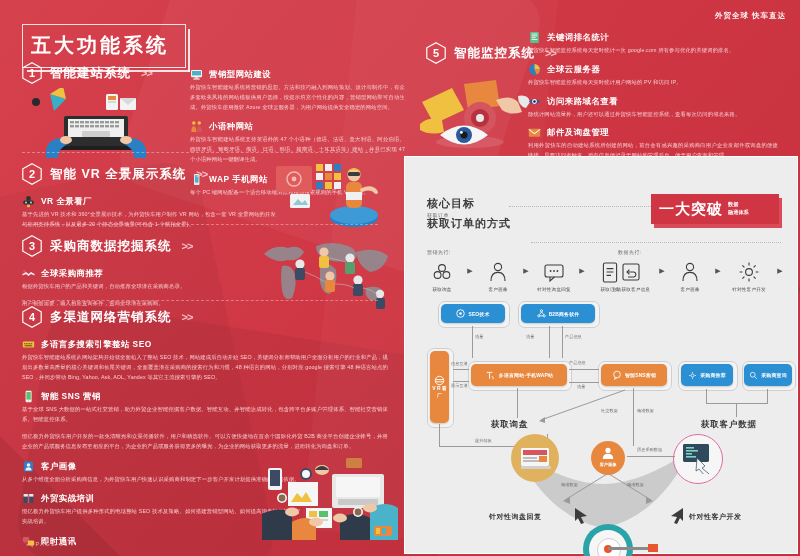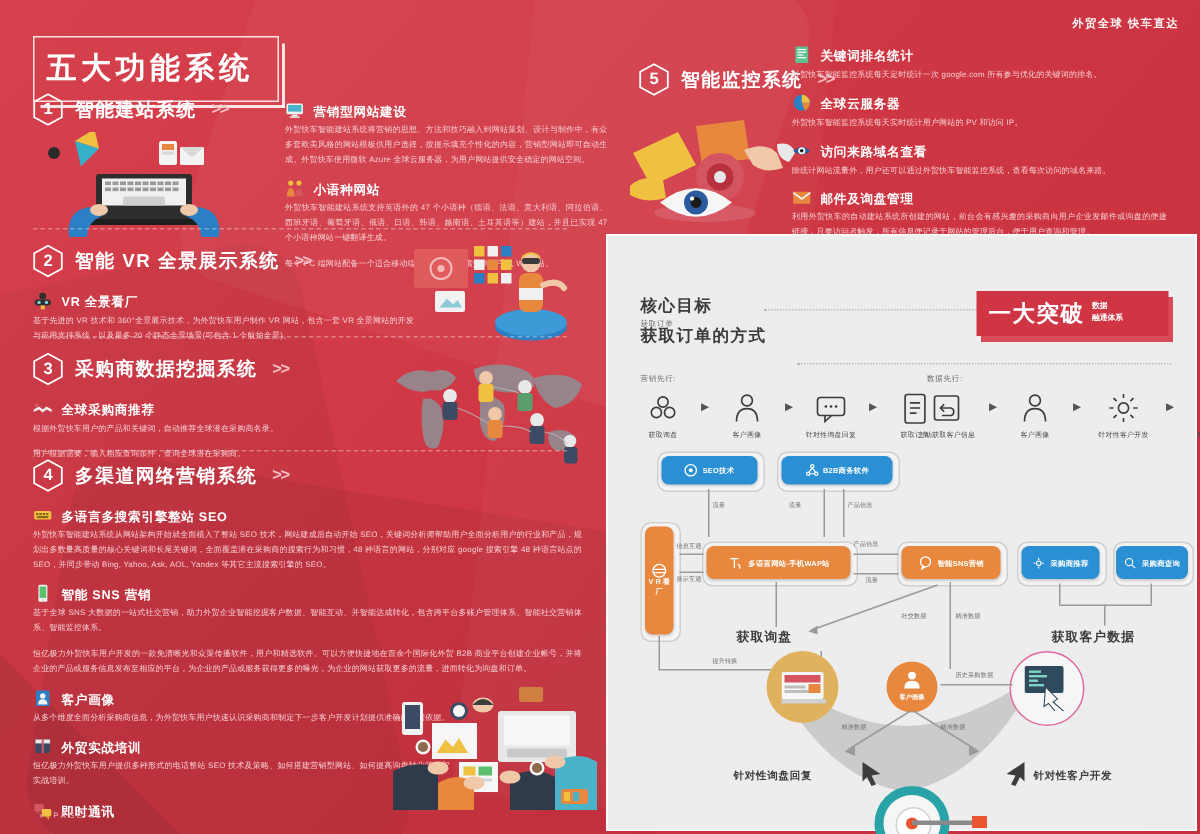--- a/index.html
+++ b/index.html
@@ -176,20 +176,30 @@
               <path d="M1.3 12 Q1.3 6.3 3.8 6.3 Q6.3 6.3 6.3 12 Z" fill="#e8883f"></path>
               <circle cx="9.3" cy="3" r="1.7" fill="#f0c040"></circle>
               <path d="M6.8 12 Q6.8 6.3 9.3 6.3 Q11.8 6.3 11.8 12 Z" fill="#d4555f"></path>
               </svg>
           </span>
           <span class="item-title">小语种网站</span>
         </div>
         <div class="item-body w2">外贸快车智能建站系统支持英语外的 47 个小语种（德语、法语、意大利语、阿拉伯语、西班牙语、葡萄牙语、俄语、日语、韩语、越南语、土耳其语等）建站，并且已实现 47 个小语种网站一键翻译生成。</div>
       </div>
       <div class="item">
+        <div class="item-head">
+          <span class="item-ico">
+            <svg viewBox="0 0 13 13">
+                <rect x="4" y="1" width="5.4" height="11" rx="0.9" fill="#f2f2f2"></rect>
+              <rect x="4.8" y="2.2" width="3.8" height="7.4" fill="#4ab3c9"></rect>
+              <circle cx="6.7" cy="10.8" r="0.6" fill="#bdbdbd"></circle>
+              </svg>
+          </span>
+          <span class="item-title">WAP 手机网站</span>
+        </div>
         <div class="item-body w2">每个 PC 端网站配备一个适合移动端浏览和移动搜索规则的手机 WAP 站。</div>
       </div>
     </div>
 
     <div class="illus" style="left:28px;top:88px;">
       <svg width="152" height="70" viewBox="0 0 152 70">
         <circle cx="8" cy="14" r="4" fill="#2a2a2a"></circle>
         <path d="M22 6 l16 5 -12 12 z" fill="#36b0c9"></path>
         <path d="M22 6 l16 5 -3 -13 z" fill="#f0c040"></path>
         <rect x="78" y="6" width="12" height="16" rx="1.5" fill="#f3f3f3"></rect>

